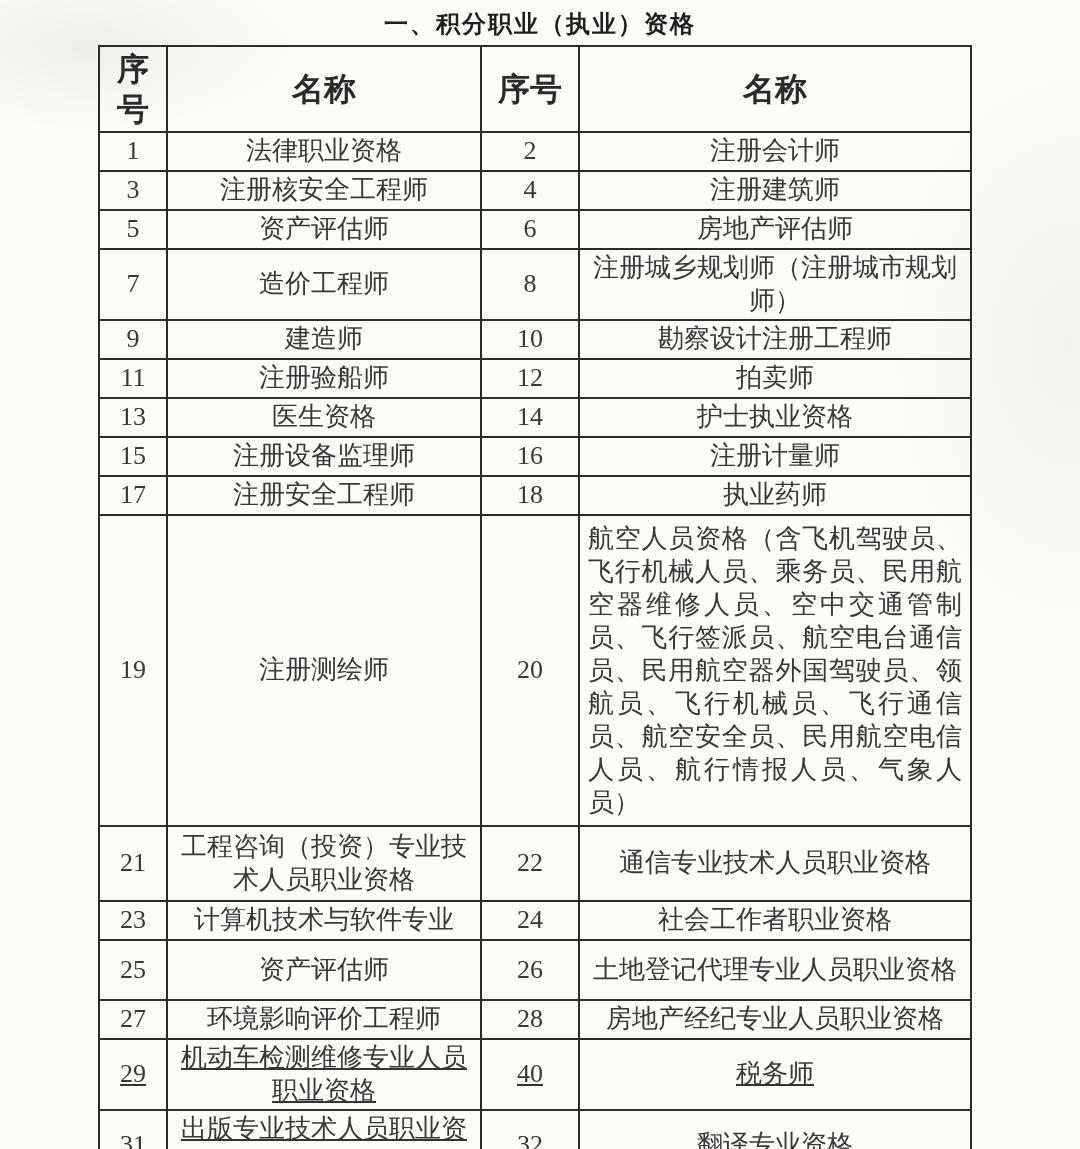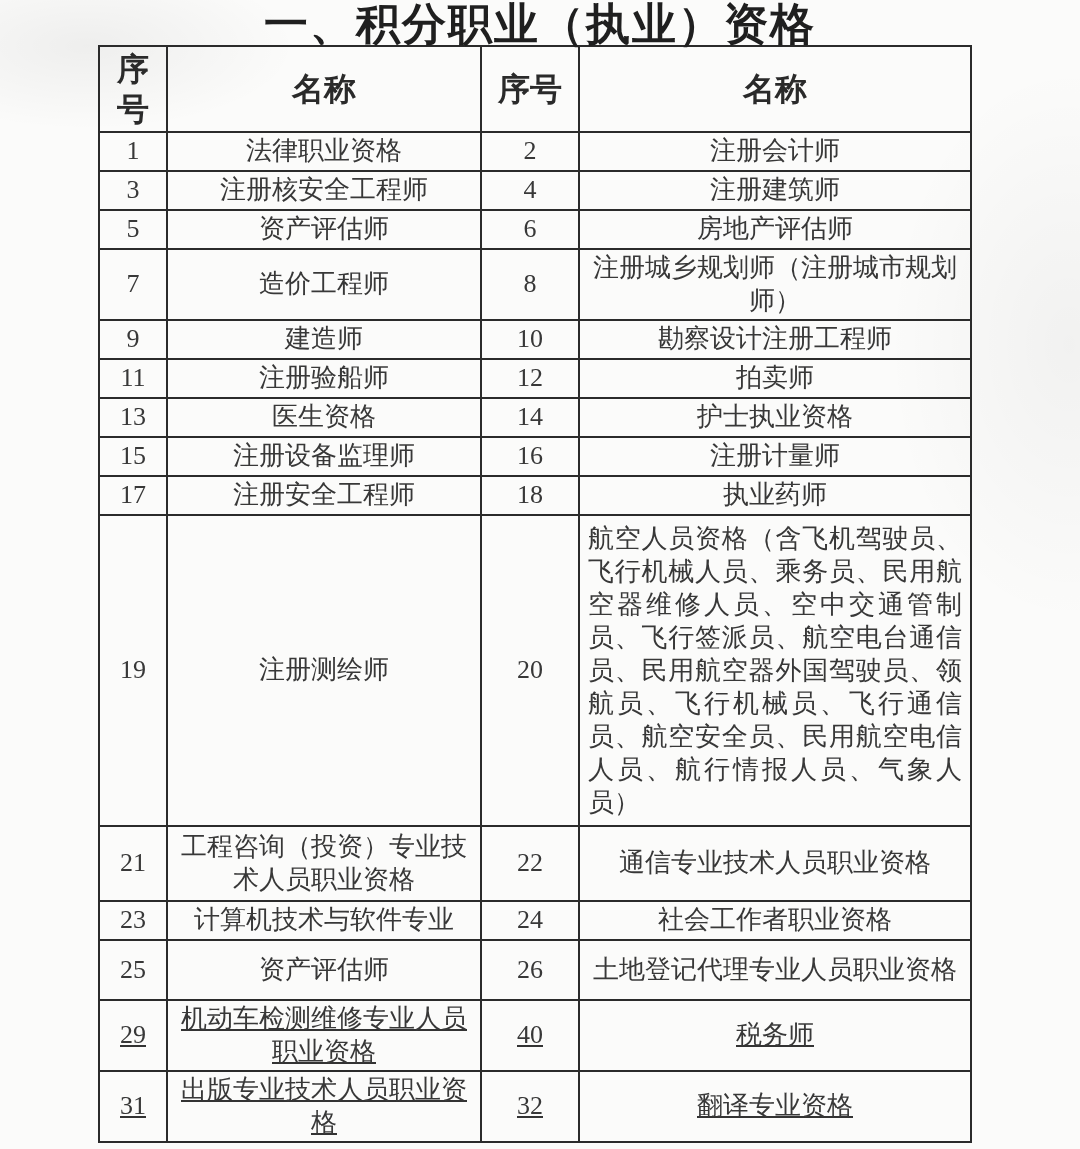--- a/index.html
+++ b/index.html
@@ -19,21 +19,21 @@
   }
   .page {
     width: 1080px;
     height: 1149px;
     position: relative;
   }
   .title {
     margin: 0;
     padding-top: 2px;
     text-align: center;
-    font-size: 44px;
+    font-size: 24px;
     font-weight: bold;
     letter-spacing: 2px;
     color: #1f1f1f;
     font-family: "Liberation Sans", "DejaVu Sans", sans-serif;
     height: 43px;
     line-height: 43px;
   }
   table.qual-table {
     border-collapse: collapse;
     table-layout: fixed;
@@ -170,20 +170,26 @@
         <td>计算机技术与软件专业</td>
         <td class="serial">24</td>
         <td>社会工作者职业资格</td>
       </tr>
       <tr class="h-60">
         <td class="serial">25</td>
         <td>资产评估师</td>
         <td class="serial">26</td>
         <td>土地登记代理专业人员职业资格</td>
       </tr>
+      <tr>
+        <td class="serial">27</td>
+        <td>环境影响评价工程师</td>
+        <td class="serial">28</td>
+        <td>房地产经纪专业人员职业资格</td>
+      </tr>
       <tr class="h-70">
         <td class="serial">29</td>
         <td>机动车检测维修专业人员职业资格</td>
         <td class="serial">40</td>
         <td>税务师</td>
       </tr>
       <tr class="h-70">
         <td class="serial">31</td>
         <td>出版专业技术人员职业资格</td>
         <td class="serial">32</td>

